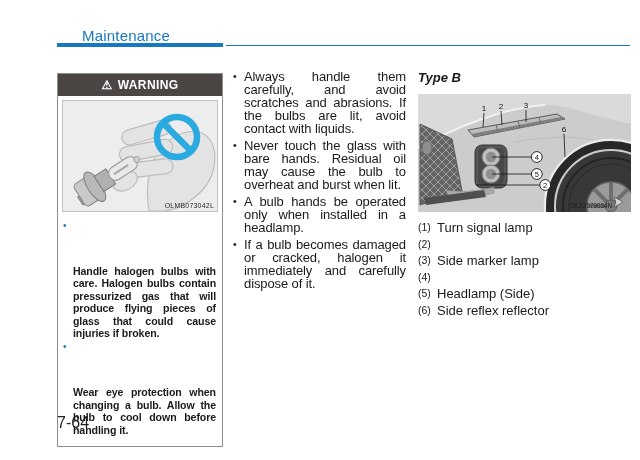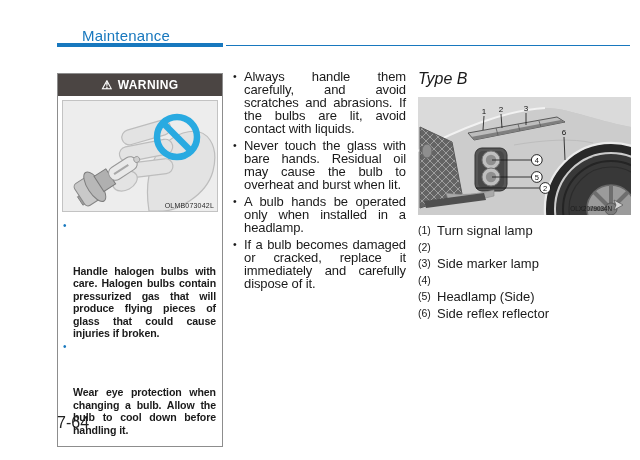--- a/index.html
+++ b/index.html
@@ -48,21 +48,21 @@
   .notes{
     position:absolute; left:233px; top:70px; width:173px;
     list-style:none; margin:0; padding:0;
   }
   .notes li{ display:flex; margin-bottom:4px; }
   .notes .bullet{ flex:none; width:11px; font-size:10.5px; line-height:13px; }
   .notes .txt{ flex:1; font-size:13px; line-height:13px; text-align:justify; letter-spacing:-.1px; }
 
   
   .col-right{ position:absolute; left:418px; top:70px; width:213px; }
-  .type-heading{ font-weight:normal; font-style:italic; font-size:16px; }
+  .type-heading{ font-weight:bold; font-style:italic; font-size:13px; }
   .car-figure{ margin-top:9px; width:213px; height:118px; position:relative; }
   .car-figure svg{ display:block; }
   .legend{ list-style:none; margin:9px 0 0 0; padding:0; }
   .legend li{ display:flex; margin-bottom:3.5px; }
   .legend .num{ flex:none; width:19px; font-size:10.5px; line-height:13px; }
   .legend .label{ font-size:13px; line-height:13px; max-width:127px; }
 
   
   .page-number{ position:absolute; left:57px; top:414px; font-size:16px; color:#222; }
 
@@ -131,21 +131,21 @@
     <li>
     <span class="bullet">•</span>
     <span class="txt">Never touch the glass with bare hands. Residual oil may cause the bulb to overheat and burst when lit.</span>
   </li>
     <li>
     <span class="bullet">•</span>
     <span class="txt">A bulb hands be operated only when installed in a headlamp.</span>
   </li>
     <li>
     <span class="bullet">•</span>
-    <span class="txt">If a bulb becomes damaged or cracked, replace it immediately and carefully dispose of it.</span>
+    <span class="txt">If a bulb becomes damaged or cracked, halogen it immediately and carefully dispose of it.</span>
   </li>
   </ul>
 
 <div class="col-right">
   <div class="type-heading">Type B</div>
 
   <div class="car-figure">
     <svg width="213" height="118" viewBox="0 0 213 118">
       <defs>
         <pattern id="mesh" width="8" height="8" patternUnits="userSpaceOnUse">

